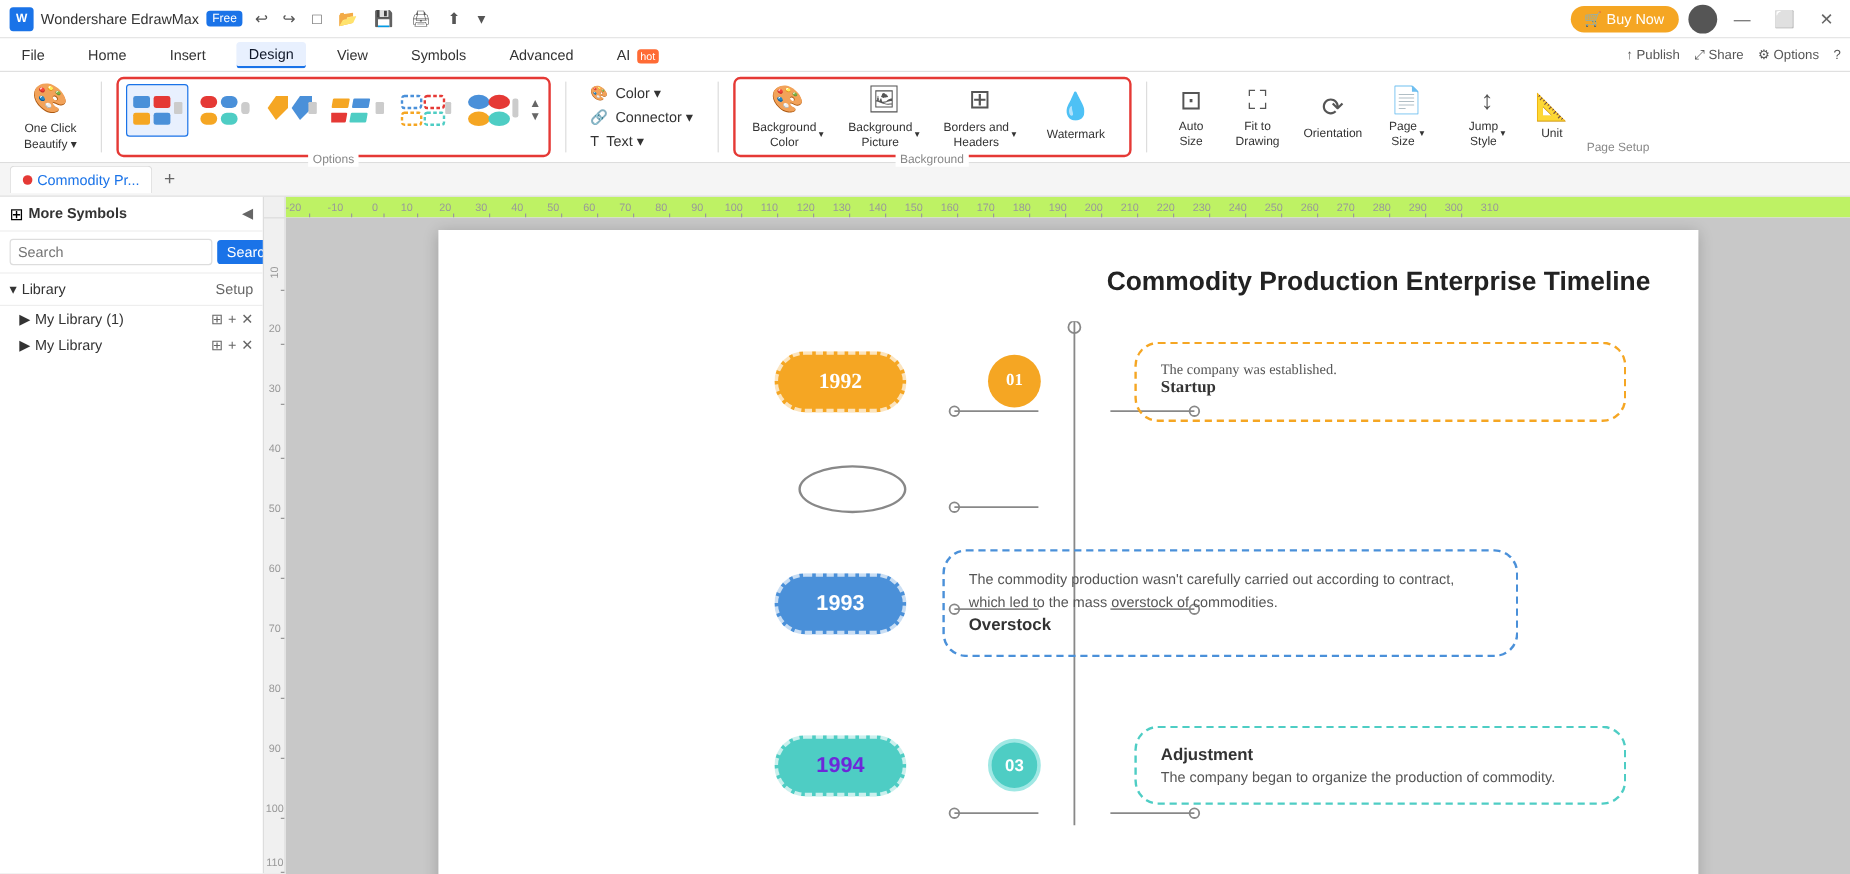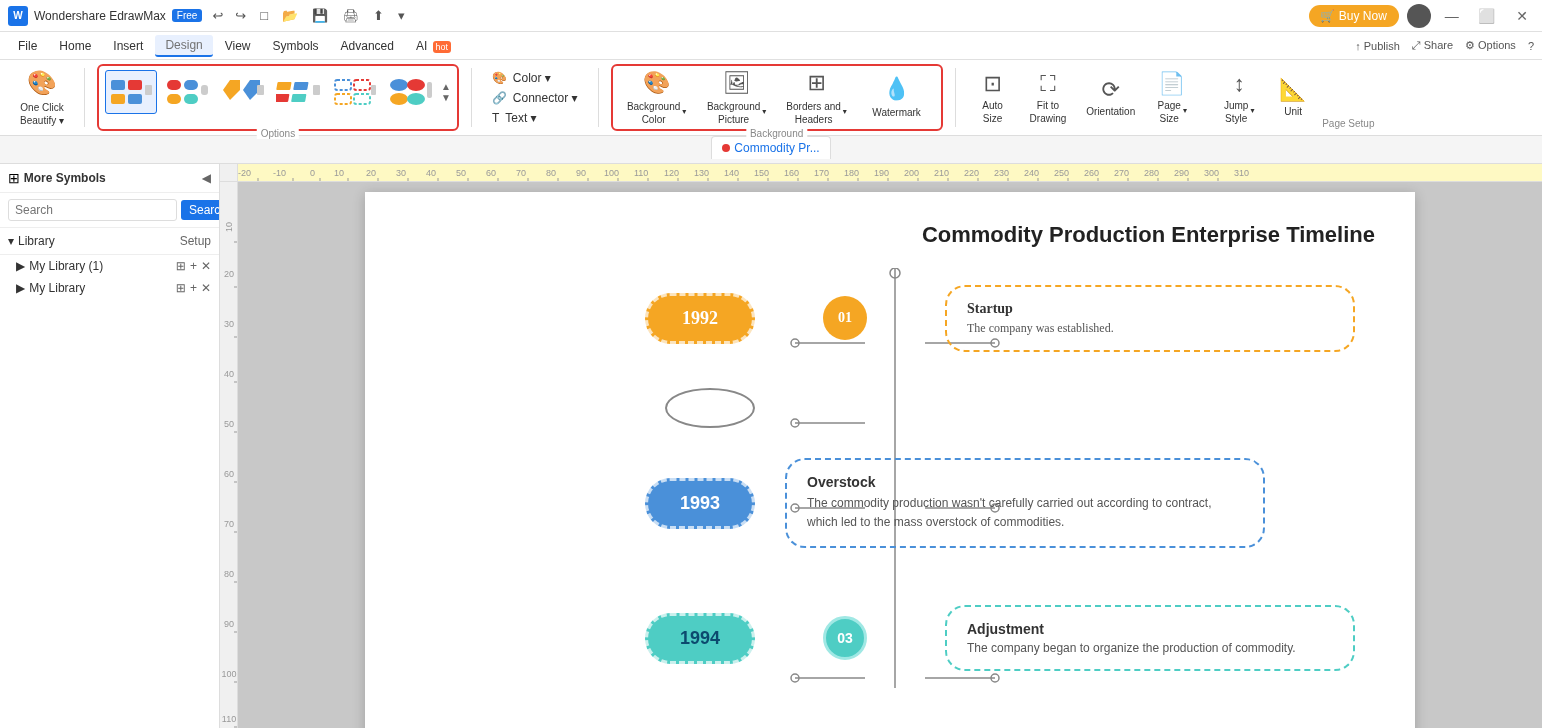--- a/index.html
+++ b/index.html
@@ -19,24 +19,24 @@
     .tb-btn { background: none; border: none; cursor: pointer; color: #555; font-size: 13px; padding: 2px 4px; }
     .title-bar-right { display: flex; align-items: center; gap: 8px; }
     .buy-now-btn { background: #f5a623; color: white; border: none; border-radius: 14px; padding: 4px 12px; font-size: 12px; cursor: pointer; font-weight: 500; }
     .avatar { width: 24px; height: 24px; border-radius: 50%; background: #333; overflow: hidden; }
     .minimize-btn, .close-btn { background: none; border: none; font-size: 14px; cursor: pointer; color: #666; padding: 2px 6px; }
 
     
     .menu-bar {
       display: flex; align-items: center; background: #fff;
       height: 28px; padding: 0 8px; border-bottom: 1px solid #e0e0e0;
-      gap: 2px;
+      gap: 16px;
     }
     .menu-item { padding: 3px 10px; cursor: pointer; border-radius: 3px; font-size: 12px; color: #333; }
-    .menu-item.active { background: #e8f0fe; color: #737373; border-bottom: 2px solid #1a73e8; }
+    .menu-item.active { background: #e8f0fe; color: #0f172a; border-bottom: 2px solid #1a73e8; }
     .ai-badge { background: #ff6b35; color: white; font-size: 9px; padding: 1px 3px; border-radius: 3px; margin-left: 2px; }
     .menu-right { margin-left: auto; display: flex; gap: 12px; align-items: center; color: #555; font-size: 11px; }
     .menu-right span { cursor: pointer; }
 
     
     .toolbar {
       display: flex; align-items: stretch; background: #fff;
       border-bottom: 1px solid #ddd; height: 76px; padding: 4px 8px; gap: 4px;
     }
     .toolbar-divider { width: 1px; background: #ddd; margin: 4px 4px; }
@@ -80,21 +80,21 @@
     .ps-icon { font-size: 22px; color: #555; }
     .ps-label { font-size: 10px; color: #333; text-align: center; line-height: 1.3; display: flex; align-items: center; gap: 2px; }
     .page-setup-label { font-size: 10px; color: #888; align-self: flex-end; margin-bottom: 2px; }
 
     
     .main-area { display: flex; height: calc(728px - 32px - 28px - 76px - 28px); }
 
     
     .tab-bar {
       display: flex; align-items: center; background: #f5f5f5;
-      height: 28px; padding: 0 8px; border-bottom: 1px solid #ddd; gap: 2px; flex-direction: column;
+      height: 28px; padding: 0 8px; border-bottom: 1px solid #ddd; gap: 2px;
     }
     .tab-item { display: flex; align-items: center; gap: 4px; padding: 4px 10px; cursor: pointer; border-radius: 4px 4px 0 0; font-size: 12px; background: #fff; border: 1px solid #ddd; border-bottom: none; color: #1a73e8; }
     .tab-dot { width: 8px; height: 8px; background: #e53935; border-radius: 50%; }
     .tab-add { width: 24px; height: 24px; border: none; background: none; cursor: pointer; font-size: 16px; color: #666; }
 
     
     .sidebar {
       width: 220px; background: #fff; border-right: 1px solid #ddd;
       display: flex; flex-direction: column; overflow: hidden;
     }
@@ -106,21 +106,21 @@
     .search-btn { background: #1a73e8; color: white; border: none; border-radius: 3px; padding: 3px 8px; cursor: pointer; font-size: 12px; }
     .library-section { padding: 6px 8px; border-bottom: 1px solid #eee; }
     .library-header { display: flex; align-items: center; gap: 4px; font-size: 12px; color: #333; cursor: pointer; }
     .library-actions { margin-left: auto; display: flex; gap: 4px; }
     .lib-action-btn { background: none; border: none; cursor: pointer; color: #666; font-size: 12px; }
     .library-item { display: flex; align-items: center; padding: 4px 8px 4px 16px; font-size: 12px; color: #333; cursor: pointer; gap: 4px; }
     .library-item-actions { margin-left: auto; display: flex; gap: 4px; }
 
     
     .canvas-area { flex: 1; background: #e8e8e8; overflow: hidden; position: relative; }
-    .ruler-h { height: 18px; background: #fef9c3; border-bottom: 1px solid #ddd; display: flex; align-items: center; overflow: hidden; }
+    .ruler-h { height: 18px; background: #bef264; border-bottom: 1px solid #ddd; display: flex; align-items: center; overflow: hidden; }
     .ruler-corner { width: 18px; height: 18px; background: #f0f0f0; border-bottom: 1px solid #ddd; border-right: 1px solid #ddd; position: absolute; left: 0; top: 0; }
 
     .beautify-scroll { display: flex; align-items: center; }
     .scroll-btn { background: none; border: none; cursor: pointer; color: #666; font-size: 10px; display: flex; flex-direction: column; gap: 1px; }
   </style>
 </head>
 <body>
 
 <div class="title-bar">
   <div class="title-bar-left">
@@ -504,51 +504,51 @@
 
               <div style="display:flex;align-items:center;height:100px;position:relative;font-family:Liberation Serif, serif;">
                 <div style="width:360px;display:flex;justify-content:flex-end;padding-right:10px;">
                   <div style="background:#f5a623;border-radius:30px;padding:12px 28px;font-size:18px;font-weight:bold;color:white;border:3px dashed rgba(255,255,255,0.7);min-width:110px;text-align:center;">1992</div>
                 </div>
                 <div style="width:160px;display:flex;justify-content:center;align-items:center;">
                   <div style="width:44px;height:44px;border-radius:50%;background:#f5a623;display:flex;align-items:center;justify-content:center;font-size:14px;font-weight:bold;color:white;z-index:2;position:relative;">01</div>
                 </div>
                 <div style="flex:1;padding:0 20px;">
                   <div style="border:2px dashed #f5a623;border-radius:20px;padding:14px 20px;max-width:480px;">
+                    <div style="font-size:12px;color:#555;">The company was established.</div>
                     <div style="font-weight:600;font-size:14px;color:#333;margin-bottom:4px;">Startup</div>
-                    <div style="font-size:12px;color:#555;">The company was established.</div>
                   </div>
                 </div>
               </div>
 
               <div style="display:flex;align-items:center;height:80px;position:relative;">
                 <div style="width:360px;display:flex;justify-content:flex-end;padding-right:10px;">
                   <div style="width:90px;height:40px;border-radius:50%;border:2px solid #888;background:transparent;"></div>
                 </div>
                 <div style="width:160px;"></div>
                 <div style="flex:1;"></div>
               </div>
 
               <div style="display:flex;align-items:center;height:110px;position:relative;">
                 <div style="width:360px;display:flex;justify-content:flex-end;padding-right:10px;">
                   <div style="background:#4a90d9;border-radius:30px;padding:12px 28px;font-size:18px;font-weight:bold;color:white;border:3px dashed rgba(255,255,255,0.7);min-width:110px;text-align:center;">1993</div>
                 </div>
                 <div style="flex:1;padding:0 20px;">
                   <div style="border:2px dashed #4a90d9;border-radius:20px;padding:14px 20px;max-width:480px;">
+                    <div style="font-size:12px;color:#555;line-height:1.6;">The commodity production wasn't carefully carried out according to contract, which led to the mass overstock of commodities.</div>
                     <div style="font-weight:600;font-size:14px;color:#333;margin-bottom:4px;">Overstock</div>
-                    <div style="font-size:12px;color:#555;line-height:1.6;">The commodity production wasn't carefully carried out according to contract, which led to the mass overstock of commodities.</div>
                   </div>
                 </div>
               </div>
 
               <div style="height:30px;"></div>
 
               <div style="display:flex;align-items:center;height:100px;position:relative;">
                 <div style="width:360px;display:flex;justify-content:flex-end;padding-right:10px;">
-                  <div style="background:#4ecdc4;border-radius:30px;padding:12px 28px;font-size:18px;font-weight:bold;color:#0c4a6e;border:3px dashed rgba(255,255,255,0.7);min-width:110px;text-align:center;">1994</div>
+                  <div style="background:#4ecdc4;border-radius:30px;padding:12px 28px;font-size:18px;font-weight:bold;color:#6d28d9;border:3px dashed rgba(255,255,255,0.7);min-width:110px;text-align:center;">1994</div>
                 </div>
                 <div style="width:160px;display:flex;justify-content:center;align-items:center;">
                   <div style="width:44px;height:44px;border-radius:50%;background:#4ecdc4;border:3px solid #a0e8e4;display:flex;align-items:center;justify-content:center;font-size:14px;font-weight:bold;color:white;z-index:2;position:relative;">03</div>
                 </div>
                 <div style="flex:1;padding:0 20px;">
                   <div style="border:2px dashed #4ecdc4;border-radius:20px;padding:14px 20px;max-width:480px;">
                     <div style="font-weight:600;font-size:14px;color:#333;margin-bottom:4px;">Adjustment</div>
                     <div style="font-size:12px;color:#555;">The company began to organize the production of commodity.</div>
                   </div>
                 </div>

